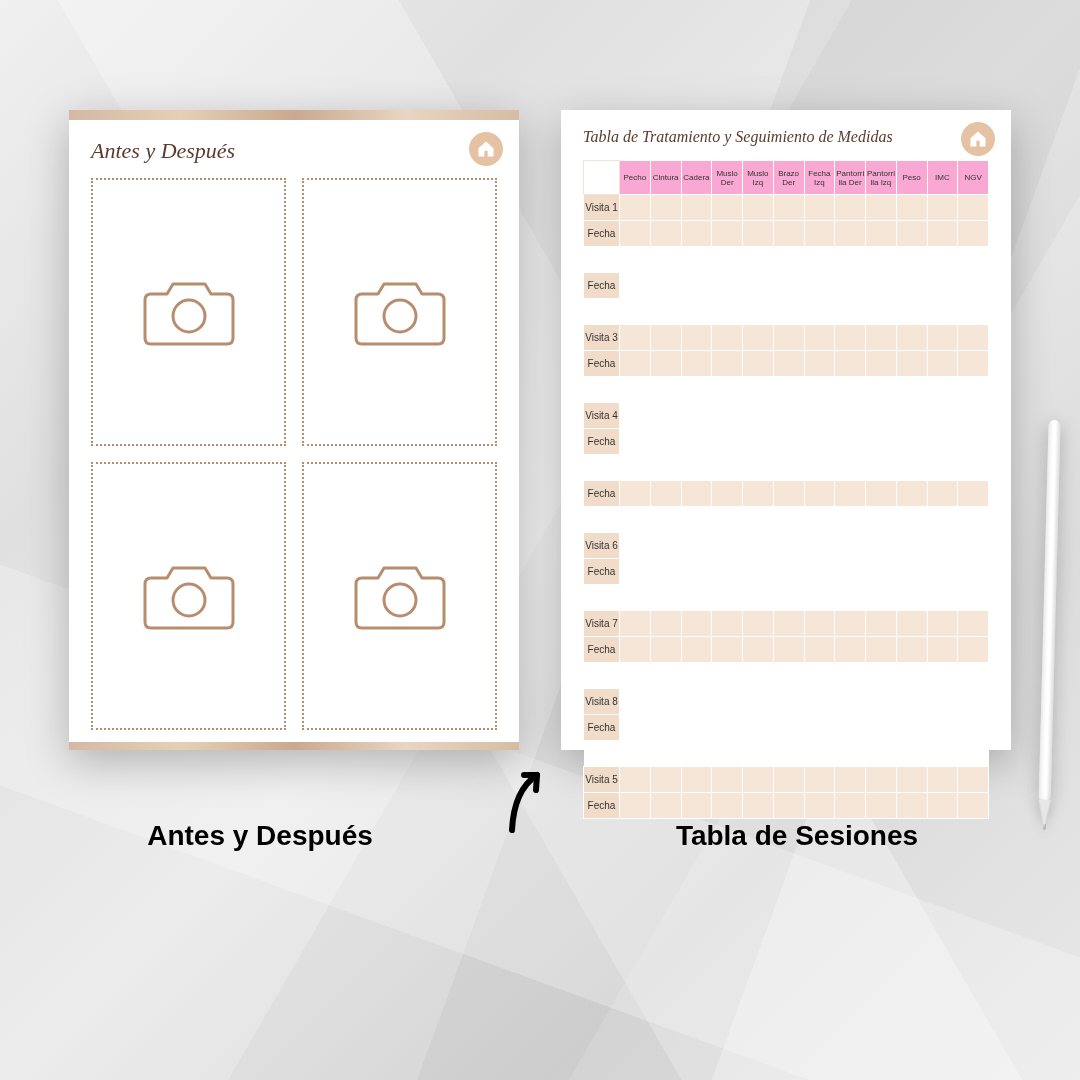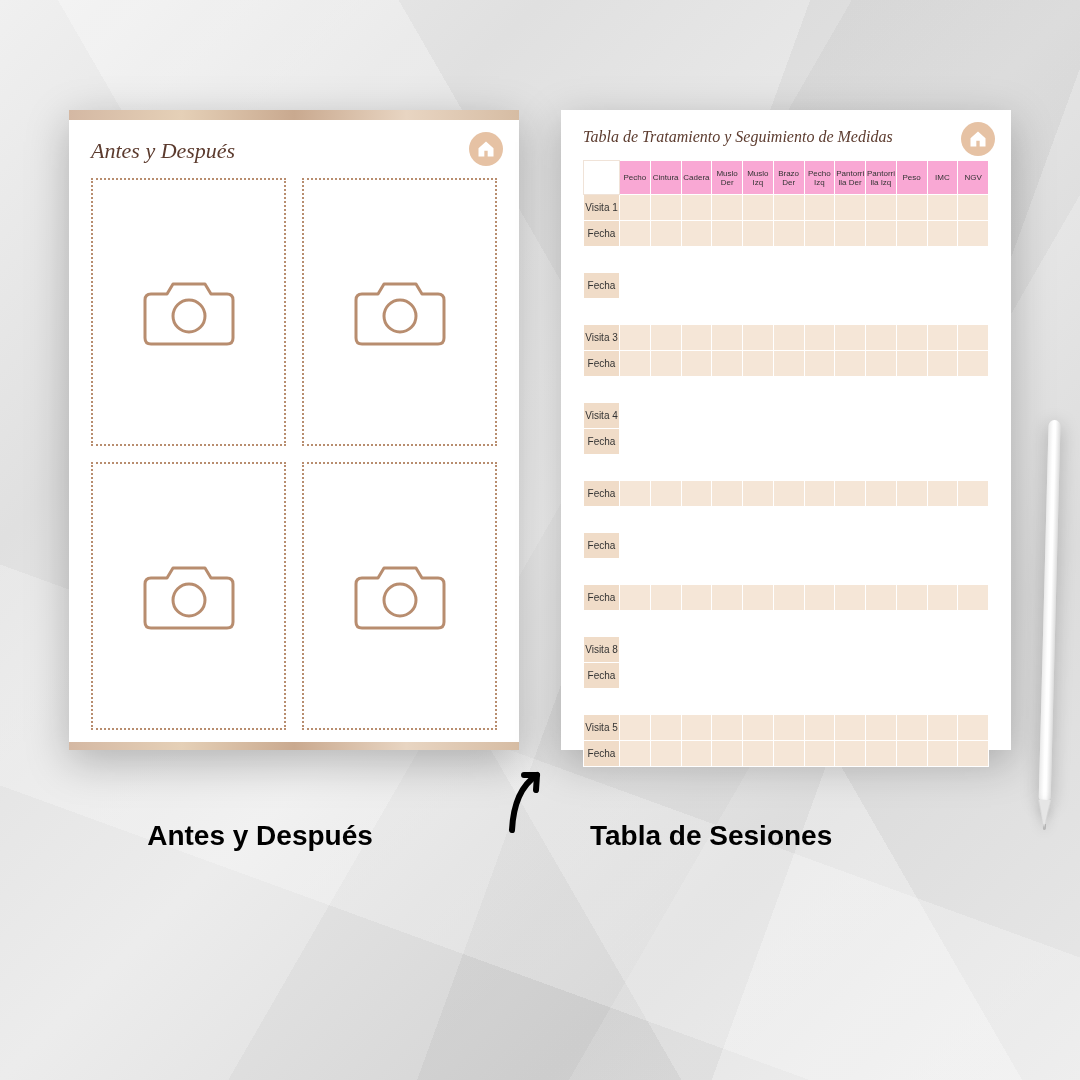--- a/index.html
+++ b/index.html
@@ -141,21 +141,21 @@
   .group-gap td { height: 6px !important; background: #fff !important; border: none !important; }
 
   
   .caption {
     position: absolute;
     font-weight: bold;
     font-size: 28px;
     color: #000;
   }
   .caption.left { left: 110px; top: 820px; width: 300px; text-align: center; }
-  .caption.right { left: 590px; top: 820px; width: 350px; }
+  .caption.right { left: 622px; top: 820px; width: 350px; text-align: center; }
 
   .arrow {
     position: absolute;
     left: 492px;
     top: 760px;
     width: 70px;
     height: 80px;
   }
 
   
@@ -249,21 +249,21 @@
         <table class="meas">
           <thead>
             <tr id="meas-head-row">
                 <th></th>
                 <th>Pecho</th>
                 <th>Cintura</th>
                 <th>Cadera</th>
                 <th>Muslo Der</th>
                 <th>Muslo Izq</th>
                 <th>Brazo Der</th>
-                <th>Pecho Izq</th>
+                <th>Fecha Izq</th>
                 <th>Pantorri lla Der</th>
                 <th>Pantorri lla Izq</th>
                 <th>Peso</th>
                 <th>IMC</th>
                 <th>NGV</th>
               </tr>
           </thead>
           <tbody id="meas-body">
               <tr class="visit odd">
                 <td>Visita 1</td>
@@ -393,37 +393,67 @@
                 <td></td>
                 <td></td>
                 <td></td>
                 <td></td>
                 <td></td>
                 <td></td>
               </tr>
               <tr class="group-gap">
                 <td colspan="13"></td>
               </tr>
+              <tr class="visit even">
+                <td>Visita 6</td>
+                <td></td>
+                <td></td>
+                <td></td>
+                <td></td>
+                <td></td>
+                <td></td>
+                <td></td>
+                <td></td>
+                <td></td>
+                <td></td>
+                <td></td>
+                <td></td>
+              </tr>
               <tr class="fecha even">
                 <td>Fecha</td>
                 <td></td>
                 <td></td>
                 <td></td>
                 <td></td>
                 <td></td>
                 <td></td>
                 <td></td>
                 <td></td>
                 <td></td>
                 <td></td>
                 <td></td>
                 <td></td>
               </tr>
               <tr class="group-gap">
                 <td colspan="13"></td>
+              </tr>
+              <tr class="visit odd">
+                <td>Visita 7</td>
+                <td></td>
+                <td></td>
+                <td></td>
+                <td></td>
+                <td></td>
+                <td></td>
+                <td></td>
+                <td></td>
+                <td></td>
+                <td></td>
+                <td></td>
+                <td></td>
               </tr>
               <tr class="fecha odd">
                 <td>Fecha</td>
                 <td></td>
                 <td></td>
                 <td></td>
                 <td></td>
                 <td></td>
                 <td></td>
                 <td></td>

